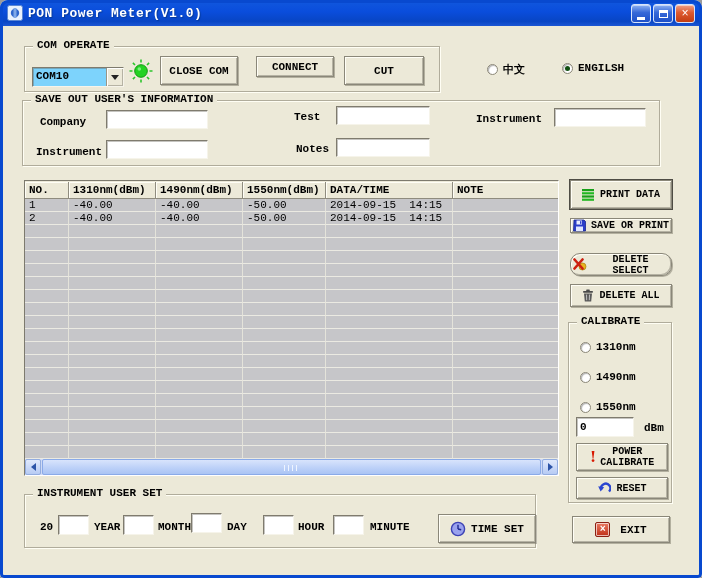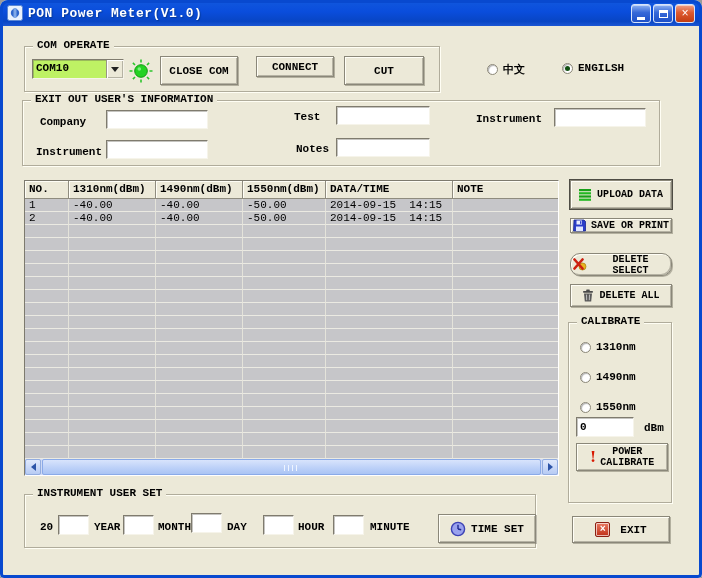--- a/index.html
+++ b/index.html
@@ -37,36 +37,36 @@
     box-shadow:inset 1px 1px 0 #fffef6, inset -1px -1px 0 #b6b3a4, 1px 1px 0 rgba(110,106,92,.45);
     font-family:inherit;font-weight:700;font-size:11px;color:#000;cursor:pointer;padding:0 2px;}
   .btn.default{box-shadow:0 0 0 1px #4e4c44, inset 1px 1px 0 #fffef6, inset -1px -1px 0 #b6b3a4;}
   .btn.small-text{font-size:10px;}
   
   .tinput{position:absolute;background:#fff;border:1px solid #7f7b6e;
     border-color:#7f7b6e #f6f4ea #f6f4ea #7f7b6e;
     box-shadow:inset 1px 1px 0 rgba(90,86,75,.35);
     font-family:inherit;font-size:11px;font-weight:700;padding:1px 3px;outline:none;}
   
-  .combo{position:absolute;display:flex;background:#bef264;border:1px solid #7f7b6e;
-    border-color:#7f7b6e #f6f4ea #f6f4ea #7f7b6e;box-shadow:inset 1px 1px 0 rgba(90,86,75,.35);}
+  .combo{position:absolute;display:flex;background:#7dd3fc;border:1px solid #7f7b6e;
+    border-color:#7f7b6e #f6f4ea #f6f4ea #7f7b6e;box-shadow:inset 1px 1px 0 rgba(90,86,75,.35);margin-top:8px;}
   .combo-value{flex:1;padding:2px 3px;font-weight:700;}
   .combo-btn{width:17px;background:#ece9d8;border-left:1px solid #9a9685;display:flex;align-items:center;justify-content:center;
     box-shadow:inset 1px 1px 0 #fff, inset -1px -1px 0 #b6b3a4;cursor:pointer;}
   .tri-down{width:0;height:0;border-left:4px solid transparent;border-right:4px solid transparent;border-top:5px solid #222;}
   
   .radio-row{position:absolute;display:flex;align-items:center;gap:5px;cursor:pointer;}
   .radio{width:11px;height:11px;border-radius:50%;background:#fff;border:1px solid #8c8878;
     box-shadow:inset 1px 1px 1px rgba(0,0,0,.3);position:relative;flex:0 0 auto;}
   .radio.checked::after{content:"";position:absolute;left:2px;top:2px;width:5px;height:5px;border-radius:50%;background:#114f11;}
   .radio-row .rlabel{font-weight:700;}
   
   .table{position:absolute;left:24px;top:180px;width:535px;height:296px;background:#c6c6c9;
     border:1px solid;border-color:#7d7a6e #fff #fff #7d7a6e;}
-  .thead{display:flex;height:18px;background:#ece9d8;}
+  .thead{display:flex;height:18px;background:#ece9d8;align-items:center;}
   .th{border-right:1px solid #8f8c7f;border-bottom:1px solid #8f8c7f;
     box-shadow:inset 1px 1px 0 #fffef6;padding:2px 4px;font-weight:700;white-space:pre;overflow:hidden;cursor:pointer;}
   .tbody{height:260px;overflow:hidden;}
   .tr{display:flex;height:13px;}
   .td{border-right:1px solid rgba(235,234,222,.8);border-bottom:1px solid #ebeae2;
     padding:0 4px;font-size:11px;line-height:12px;white-space:pre;overflow:hidden;}
   .c0{width:44px;}.c1{width:87px;}.c2{width:87px;}.c3{width:83px;}.c4{width:127px;}.c5{flex:1;border-right:none;}
   
   .hscroll{position:absolute;left:0;right:0;bottom:0;height:16px;background:#cfdaf5;display:flex;}
   .sb-btn{width:16px;height:16px;flex:0 0 auto;background:linear-gradient(180deg,#e0e9fc,#b7cbf4);
@@ -139,21 +139,21 @@
   <div class="radio-row" style="left:487px;top:62px;">
     <span class="radio"></span>
     <span class="rlabel">中文</span>
   </div>
   <div class="radio-row" style="left:562px;top:62px;">
     <span class="radio checked"></span>
     <span class="rlabel">ENGILSH</span>
   </div>
 
   <div class="group" style="left:22px;top:100px;width:638px;height:66px;">
-    <span class="group-label">EXIT OUT USER'S INFORMATION</span>
+    <span class="group-label">SAVE OUT USER'S INFORMATION</span>
   </div>
   <span class="lbl" style="left:40px;top:116px;">Company</span>
   <input class="tinput" style="left: 106px; top: 110px; width: 102px; height: 19px;">
   <span class="lbl" style="left:36px;top:146px;">Instrument</span>
   <input class="tinput" style="left: 106px; top: 140px; width: 102px; height: 19px;">
   <span class="lbl" style="left:294px;top:111px;">Test</span>
   <input class="tinput" style="left: 336px; top: 106px; width: 94px; height: 19px;">
   <span class="lbl" style="left:296px;top:143px;">Notes</span>
   <input class="tinput" style="left: 336px; top: 138px; width: 94px; height: 19px;">
   <span class="lbl" style="left:476px;top:113px;">Instrument</span>
@@ -343,21 +343,21 @@
     </div>
   </div>
 
   <button class="btn default small-text" style="left:570px;top:180px;width:102px;height:29px;">
     <svg class="icon" width="13" height="12" viewBox="0 0 13 12">
       <rect x="0" y="0" width="12" height="2.2" fill="#18a018"></rect>
       <rect x="0" y="3.2" width="12" height="2.2" fill="#22b822"></rect>
       <rect x="0" y="6.4" width="12" height="2.2" fill="#18a018"></rect>
       <rect x="0" y="9.6" width="12" height="2.2" fill="#22b822"></rect>
     </svg>
-    <span>UPLOAD DATA</span>
+    <span>PRINT DATA</span>
   </button>
   <button class="btn small-text" style="left:570px;top:218px;width:102px;height:15px;">
     <svg class="icon" width="13" height="13" viewBox="0 0 13 13">
       <path d="M1 1 h10 l1.5 1.5 v9.5 h-12 z" fill="#2b3ec8" stroke="#1a2890" stroke-width="0.8"></path>
       <rect x="3.5" y="1.5" width="5.5" height="4" fill="#e8ecff"></rect>
       <rect x="7" y="2.2" width="1.4" height="2.6" fill="#2b3ec8"></rect>
       <rect x="3" y="7.5" width="7" height="4.5" fill="#dfe6ff"></rect>
     </svg>
     <span>SAVE OR PRINT</span>
   </button>
@@ -395,20 +395,27 @@
     <span class="rlabel">1550nm</span>
   </div>
   <input class="tinput" style="left: 576px; top: 417px; width: 58px; height: 20px;" value="0">
   <span class="lbl" style="left:644px;top:422px;">dBm</span>
   <button class="btn small-text" style="left:576px;top:443px;width:92px;height:28px;gap:4px;">
     <span class="excl icon">!</span>
     <span style="display:flex;flex-direction:column;line-height:1.15;align-items:center;">
       <span>POWER</span>
       <span>CALIBRATE</span>
     </span>
+  </button>
+  <button class="btn small-text" style="left:576px;top:477px;width:92px;height:22px;">
+    <svg class="icon" width="14" height="12" viewBox="0 0 14 12">
+      <path d="M12 9.5 A4.6 4.6 0 1 0 4.4 7.8" fill="none" stroke="#2b46d0" stroke-width="2.3"></path>
+      <polygon points="1.2,4.2 7.2,5.2 3.6,9.6" fill="#2b46d0"></polygon>
+    </svg>
+    <span>RESET</span>
   </button>
 
   <div class="group" style="left:24px;top:494px;width:512px;height:54px;">
     <span class="group-label">INSTRUMENT USER SET</span>
   </div>
   <span class="lbl" style="left:40px;top:521px;">20</span>
   <input class="tinput" style="left: 58px; top: 515px; width: 31px; height: 20px;">
   <span class="lbl" style="left:94px;top:521px;">YEAR</span>
   <input class="tinput" style="left: 123px; top: 515px; width: 31px; height: 20px;">
   <span class="lbl" style="left:158px;top:521px;">MONTH</span>

